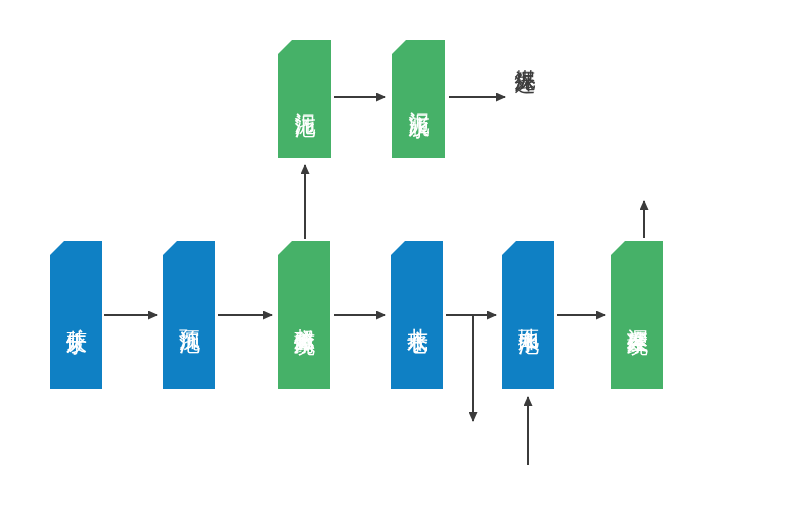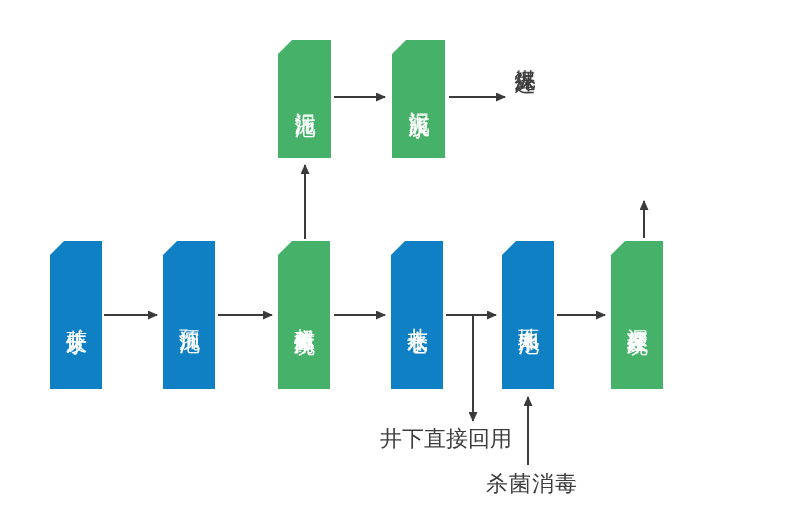--- a/index.html
+++ b/index.html
@@ -115,17 +115,15 @@
 
   <div id="node-advanced-treat" class="node green main">深度处理系统</div>
 
   <div id="node-sludge-tank" class="node green toprow">污泥池</div>
 
   <div id="node-sludge-dewater" class="node green toprow">污泥脱水</div>
 
   <div id="ann-coal-slime" class="ann">煤泥外运</div>
 
 
-  <div id="ann-reuse" class="ann">井下直接回用</div>
 
-  <div id="ann-disinfect" class="ann">杀菌消毒</div>
 
 </div>
 
 </body></html>

